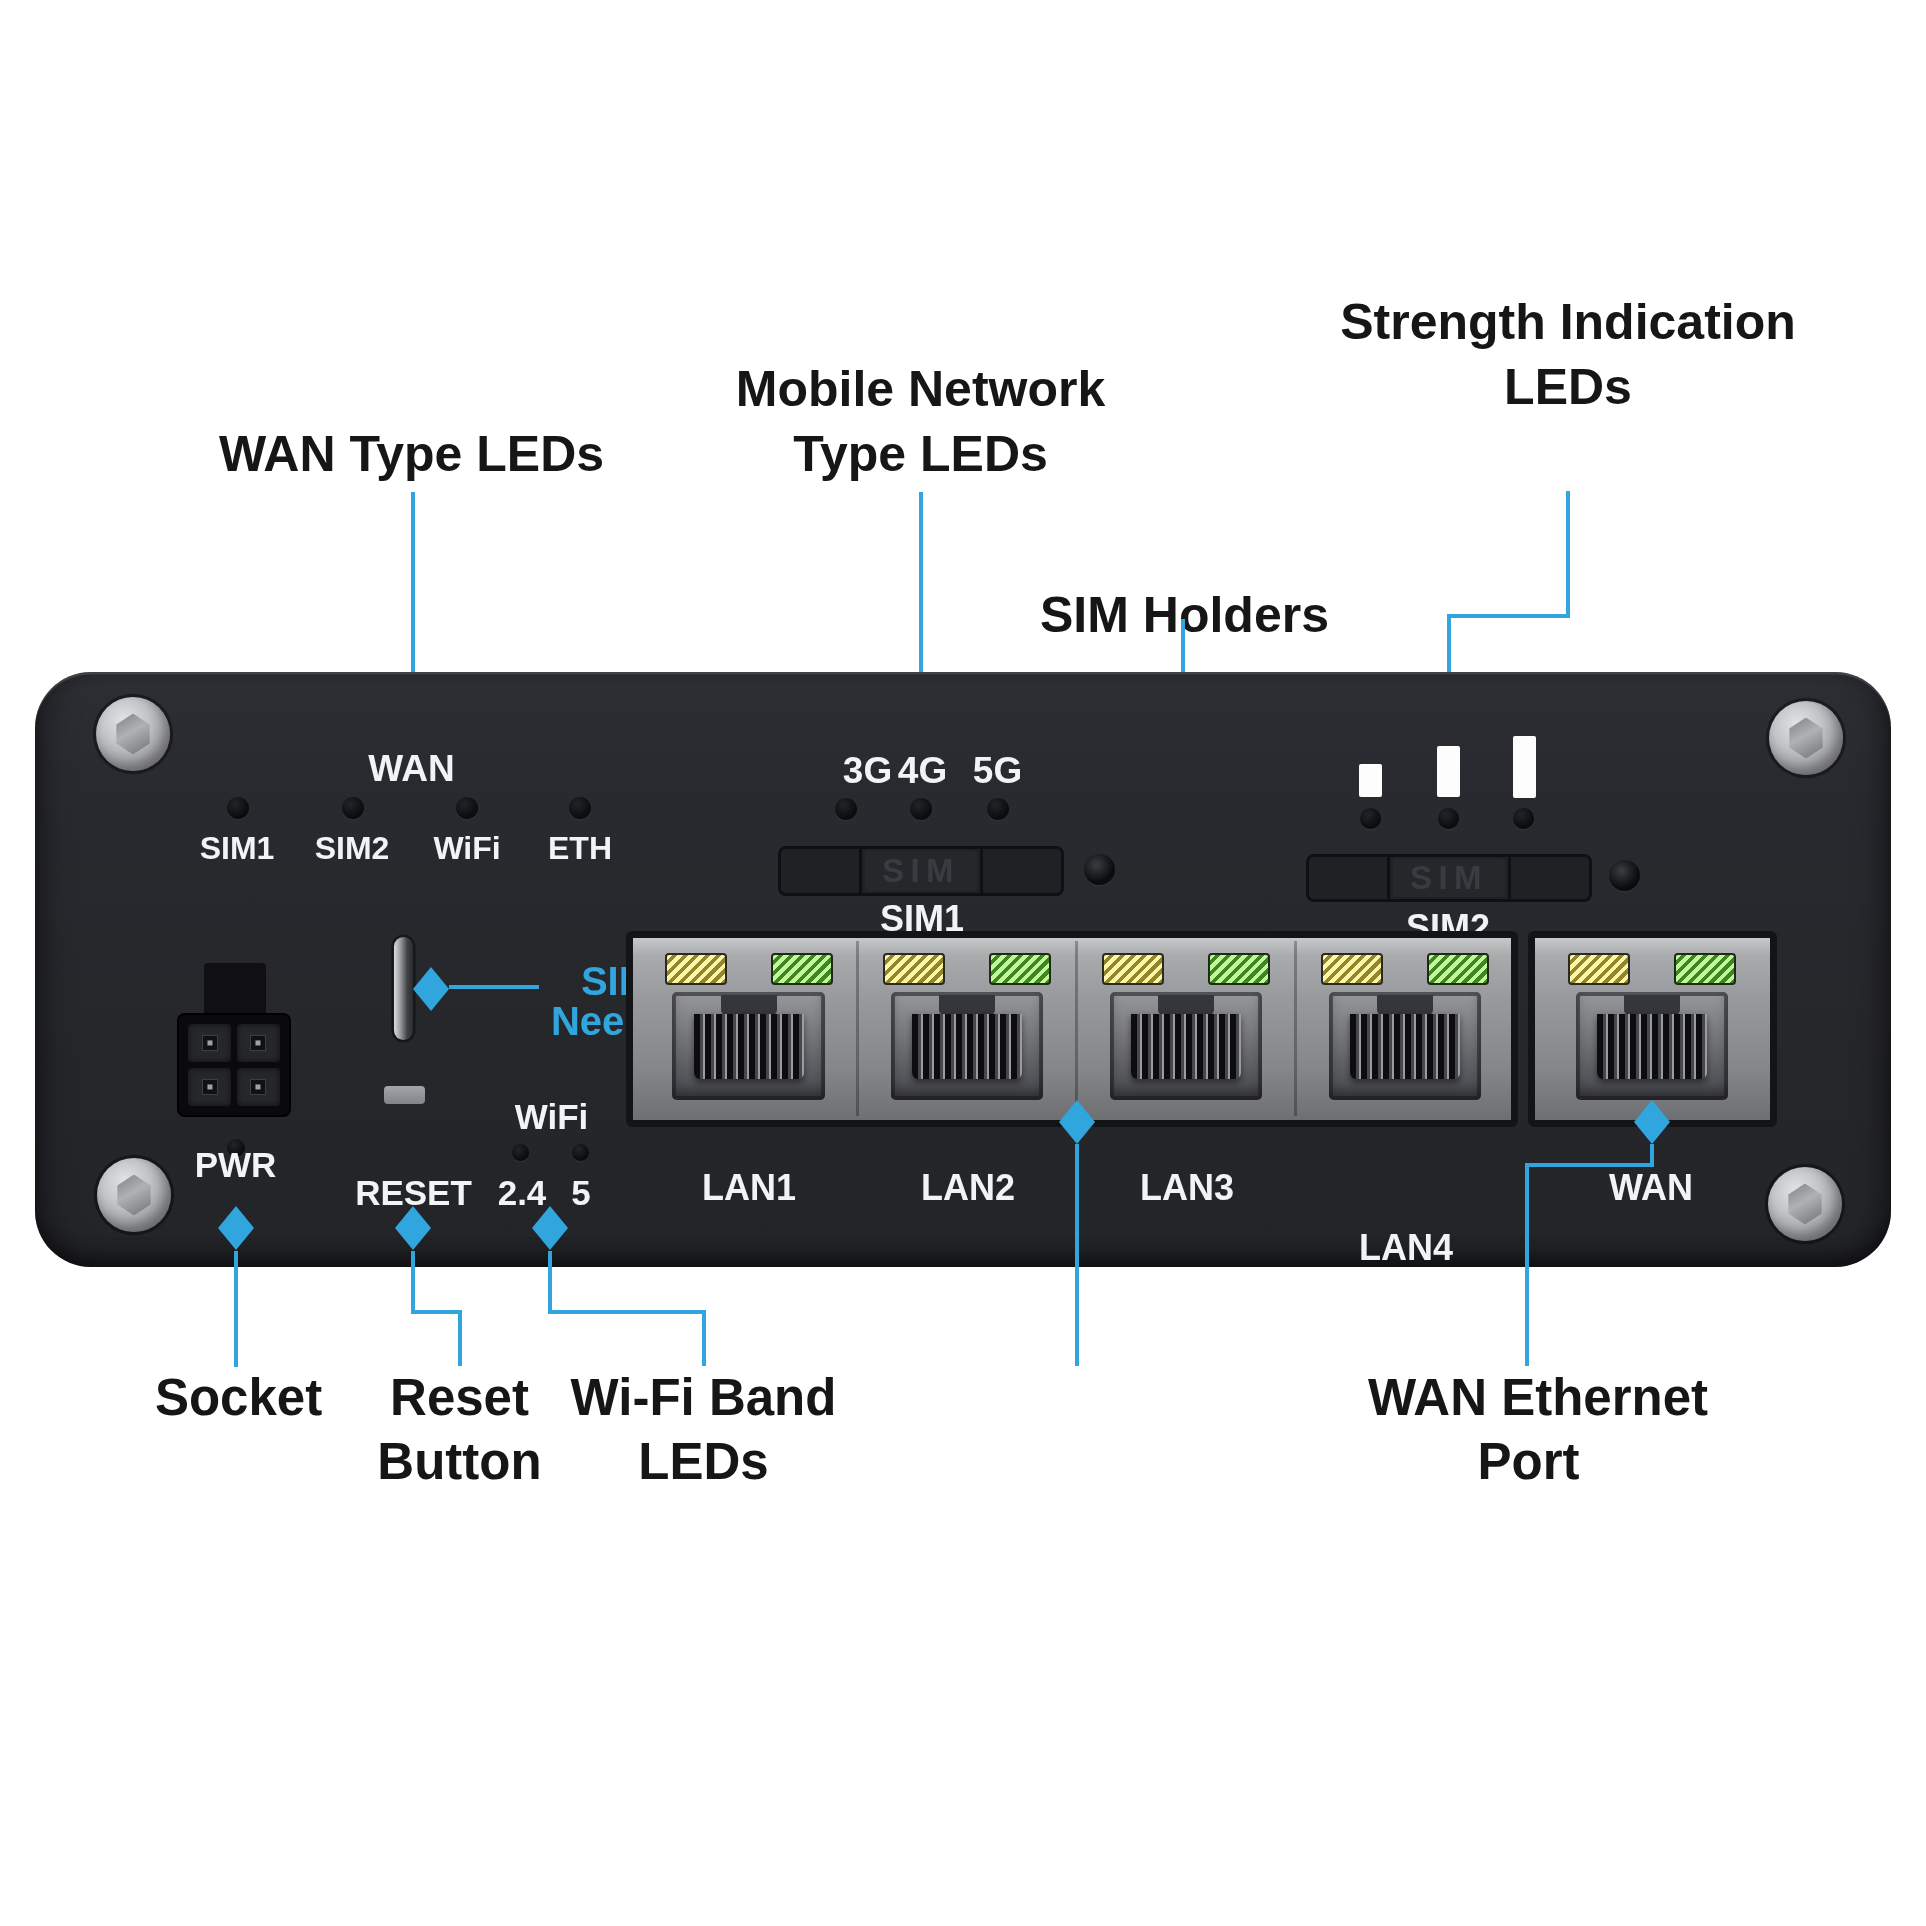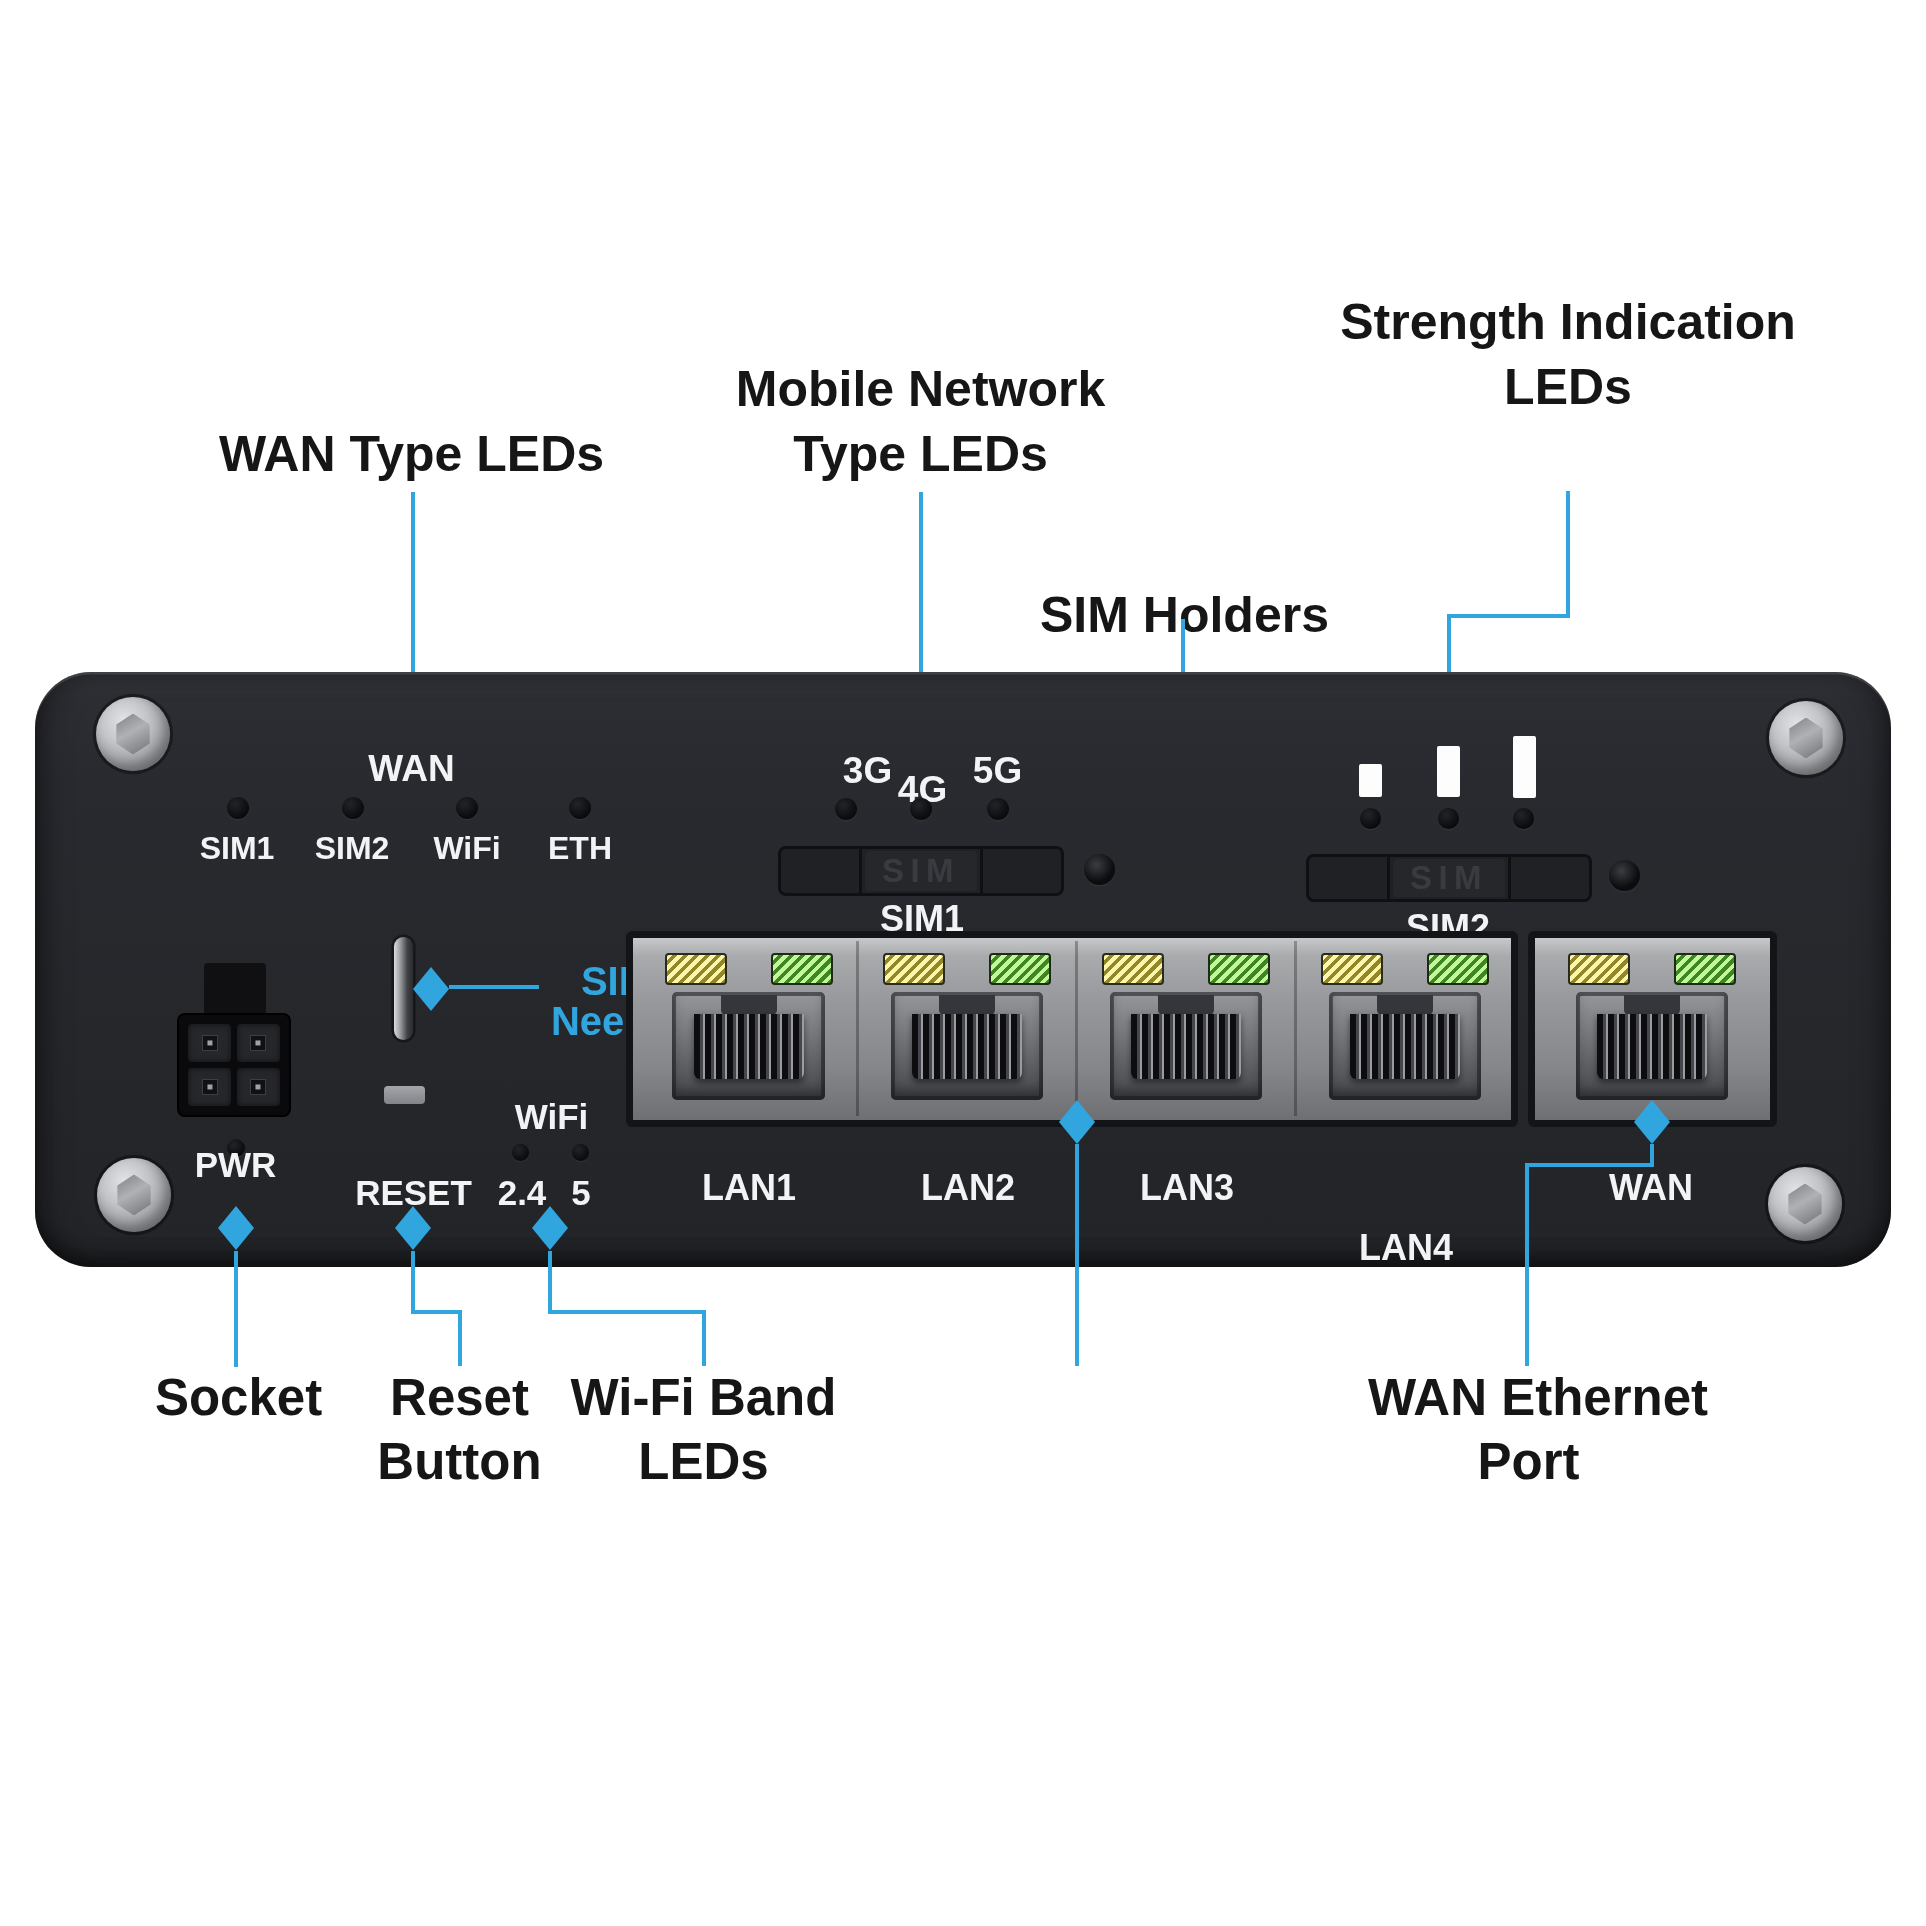--- a/index.html
+++ b/index.html
@@ -113,21 +113,21 @@
   <div class="dot" style="left:227px;top:797px;width:22px;height:22px;"></div>
   <div class="dot" style="left:342px;top:797px;width:22px;height:22px;"></div>
   <div class="dot" style="left:456px;top:797px;width:22px;height:22px;"></div>
   <div class="dot" style="left:569px;top:797px;width:22px;height:22px;"></div>
   <div class="dtext" style="left:173px;top:829px;width:128px;font-size:32px;line-height:39px;">SIM1</div>
   <div class="dtext" style="left:288px;top:829px;width:128px;font-size:32px;line-height:39px;">SIM2</div>
   <div class="dtext" style="left:403px;top:829px;width:128px;font-size:32px;line-height:39px;">WiFi</div>
   <div class="dtext" style="left:516px;top:829px;width:128px;font-size:32px;line-height:39px;">ETH</div>
 
   <div class="dtext" style="left:816px;top:749px;width:103px;font-size:37px;line-height:44px;">3G</div>
-  <div class="dtext" style="left:871px;top:768px;width:103px;font-size:37px;line-height:44px;">4G</div>
+  <div class="dtext" style="left:871px;top:749px;width:103px;font-size:37px;line-height:44px;">4G</div>
   <div class="dtext" style="left:946px;top:749px;width:103px;font-size:37px;line-height:44px;">5G</div>
   <div class="dot" style="left:835px;top:798px;width:22px;height:22px;"></div>
   <div class="dot" style="left:910px;top:798px;width:22px;height:22px;"></div>
   <div class="dot" style="left:987px;top:798px;width:22px;height:22px;"></div>
 
   <div class="bar" style="left:1359px;top:764px;width:22.5px;height:33px;"></div>
   <div class="bar" style="left:1437px;top:746px;width:22.5px;height:51px;"></div>
   <div class="bar" style="left:1513px;top:736px;width:22.5px;height:62px;"></div>
   <div class="dot" style="left:1360px;top:808px;width:20.5px;height:20.5px;"></div>
   <div class="dot" style="left:1438px;top:808px;width:20.5px;height:20.5px;"></div>

